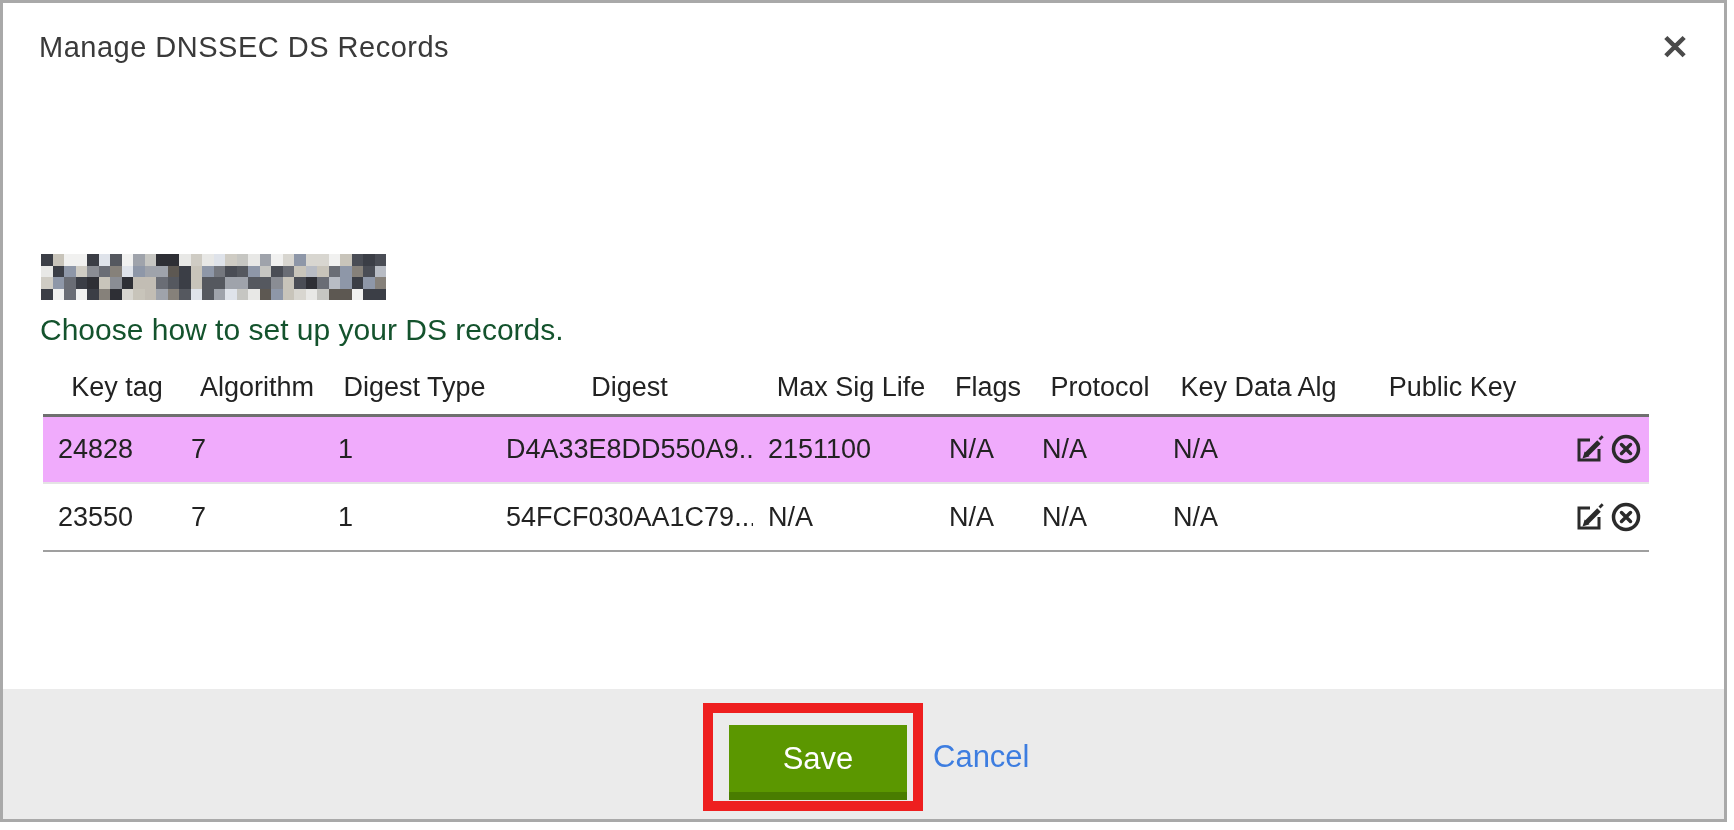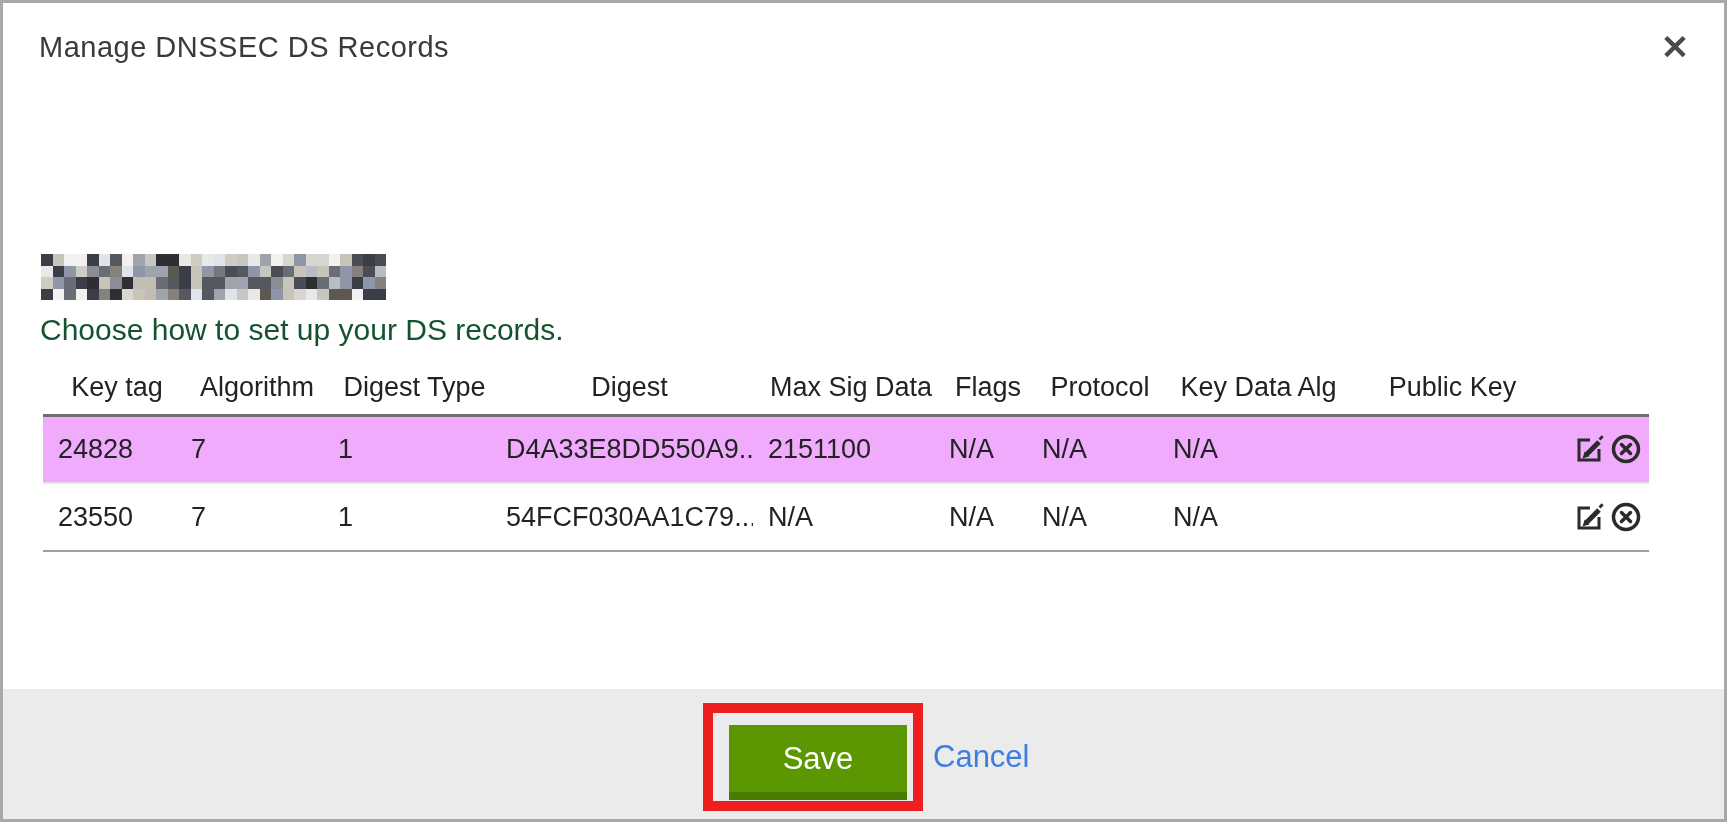--- a/index.html
+++ b/index.html
@@ -229,21 +229,21 @@
         <col style="width:186px">
         <col style="width:202px">
       <col style="width:103px">
     </colgroup>
     <thead>
       <tr>
         <th>Key tag</th>
         <th>Algorithm</th>
         <th>Digest Type</th>
         <th>Digest</th>
-        <th>Max Sig Data</th>
+        <th>Max Sig Life</th>
         <th>Flags</th>
         <th>Protocol</th>
         <th>Key Data Alg</th>
         <th>Public Key</th>
         <th></th>
       </tr>
     </thead>
     <tbody>
       <tr>
         <td>24828</td>

